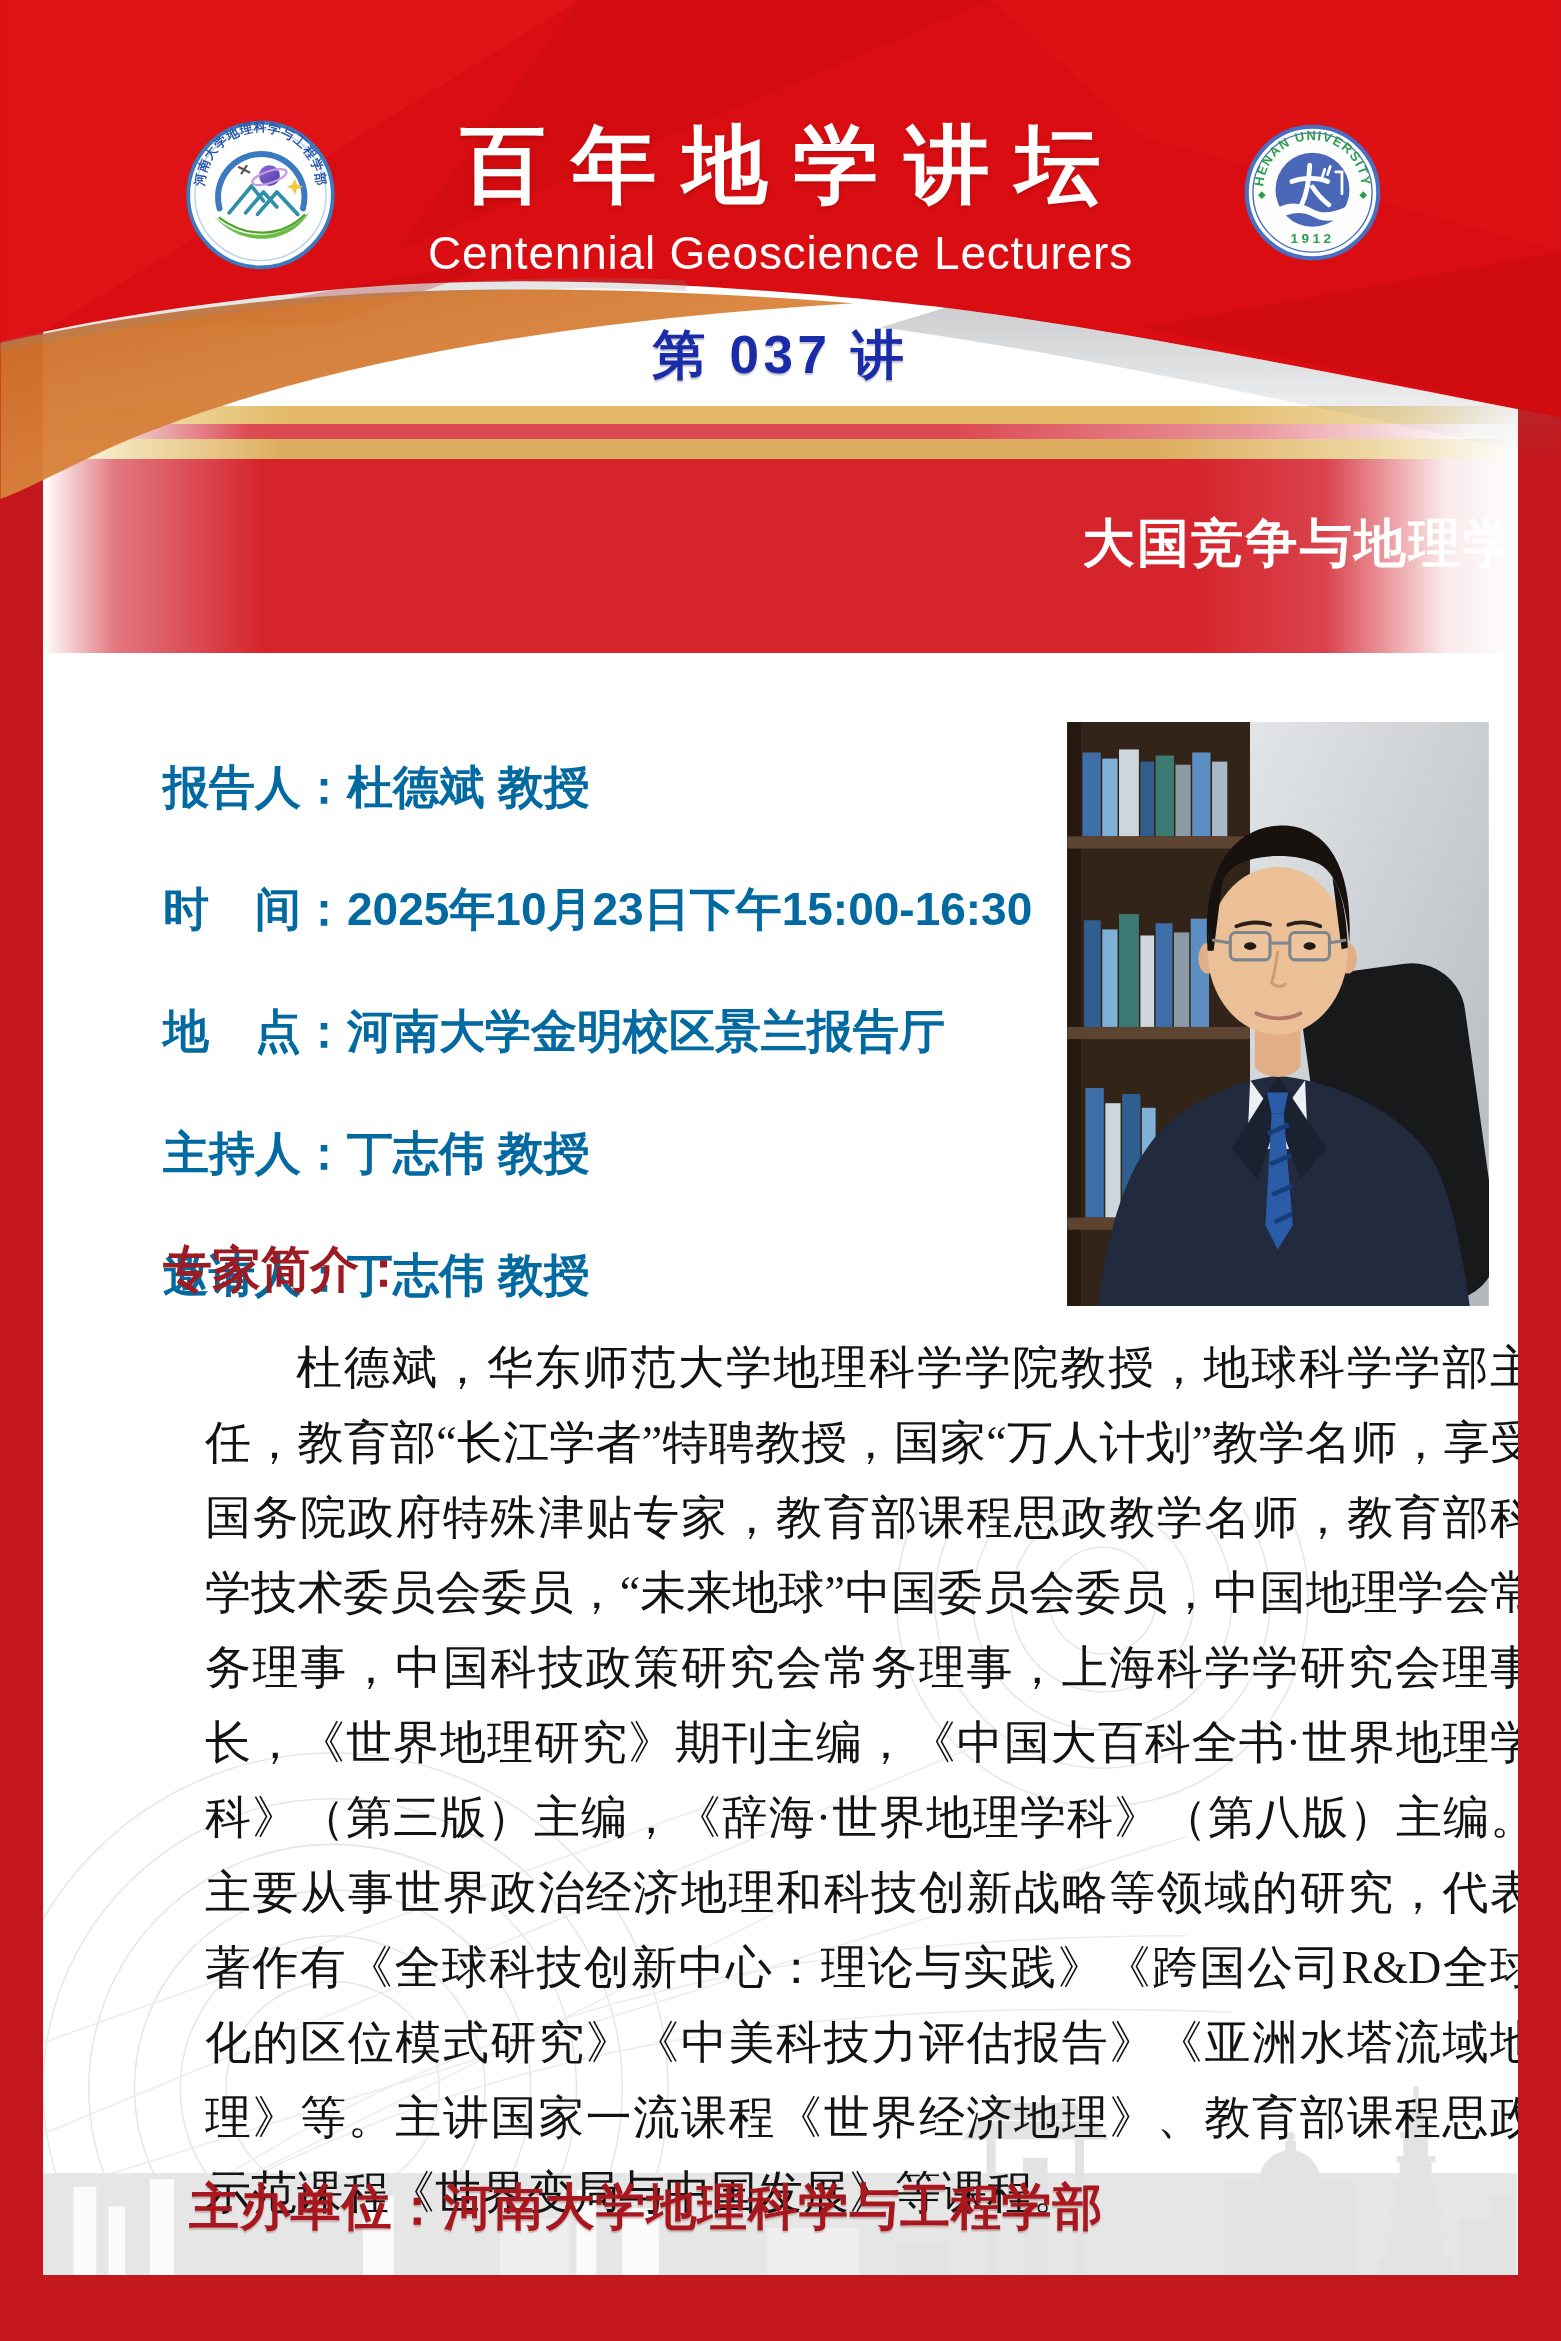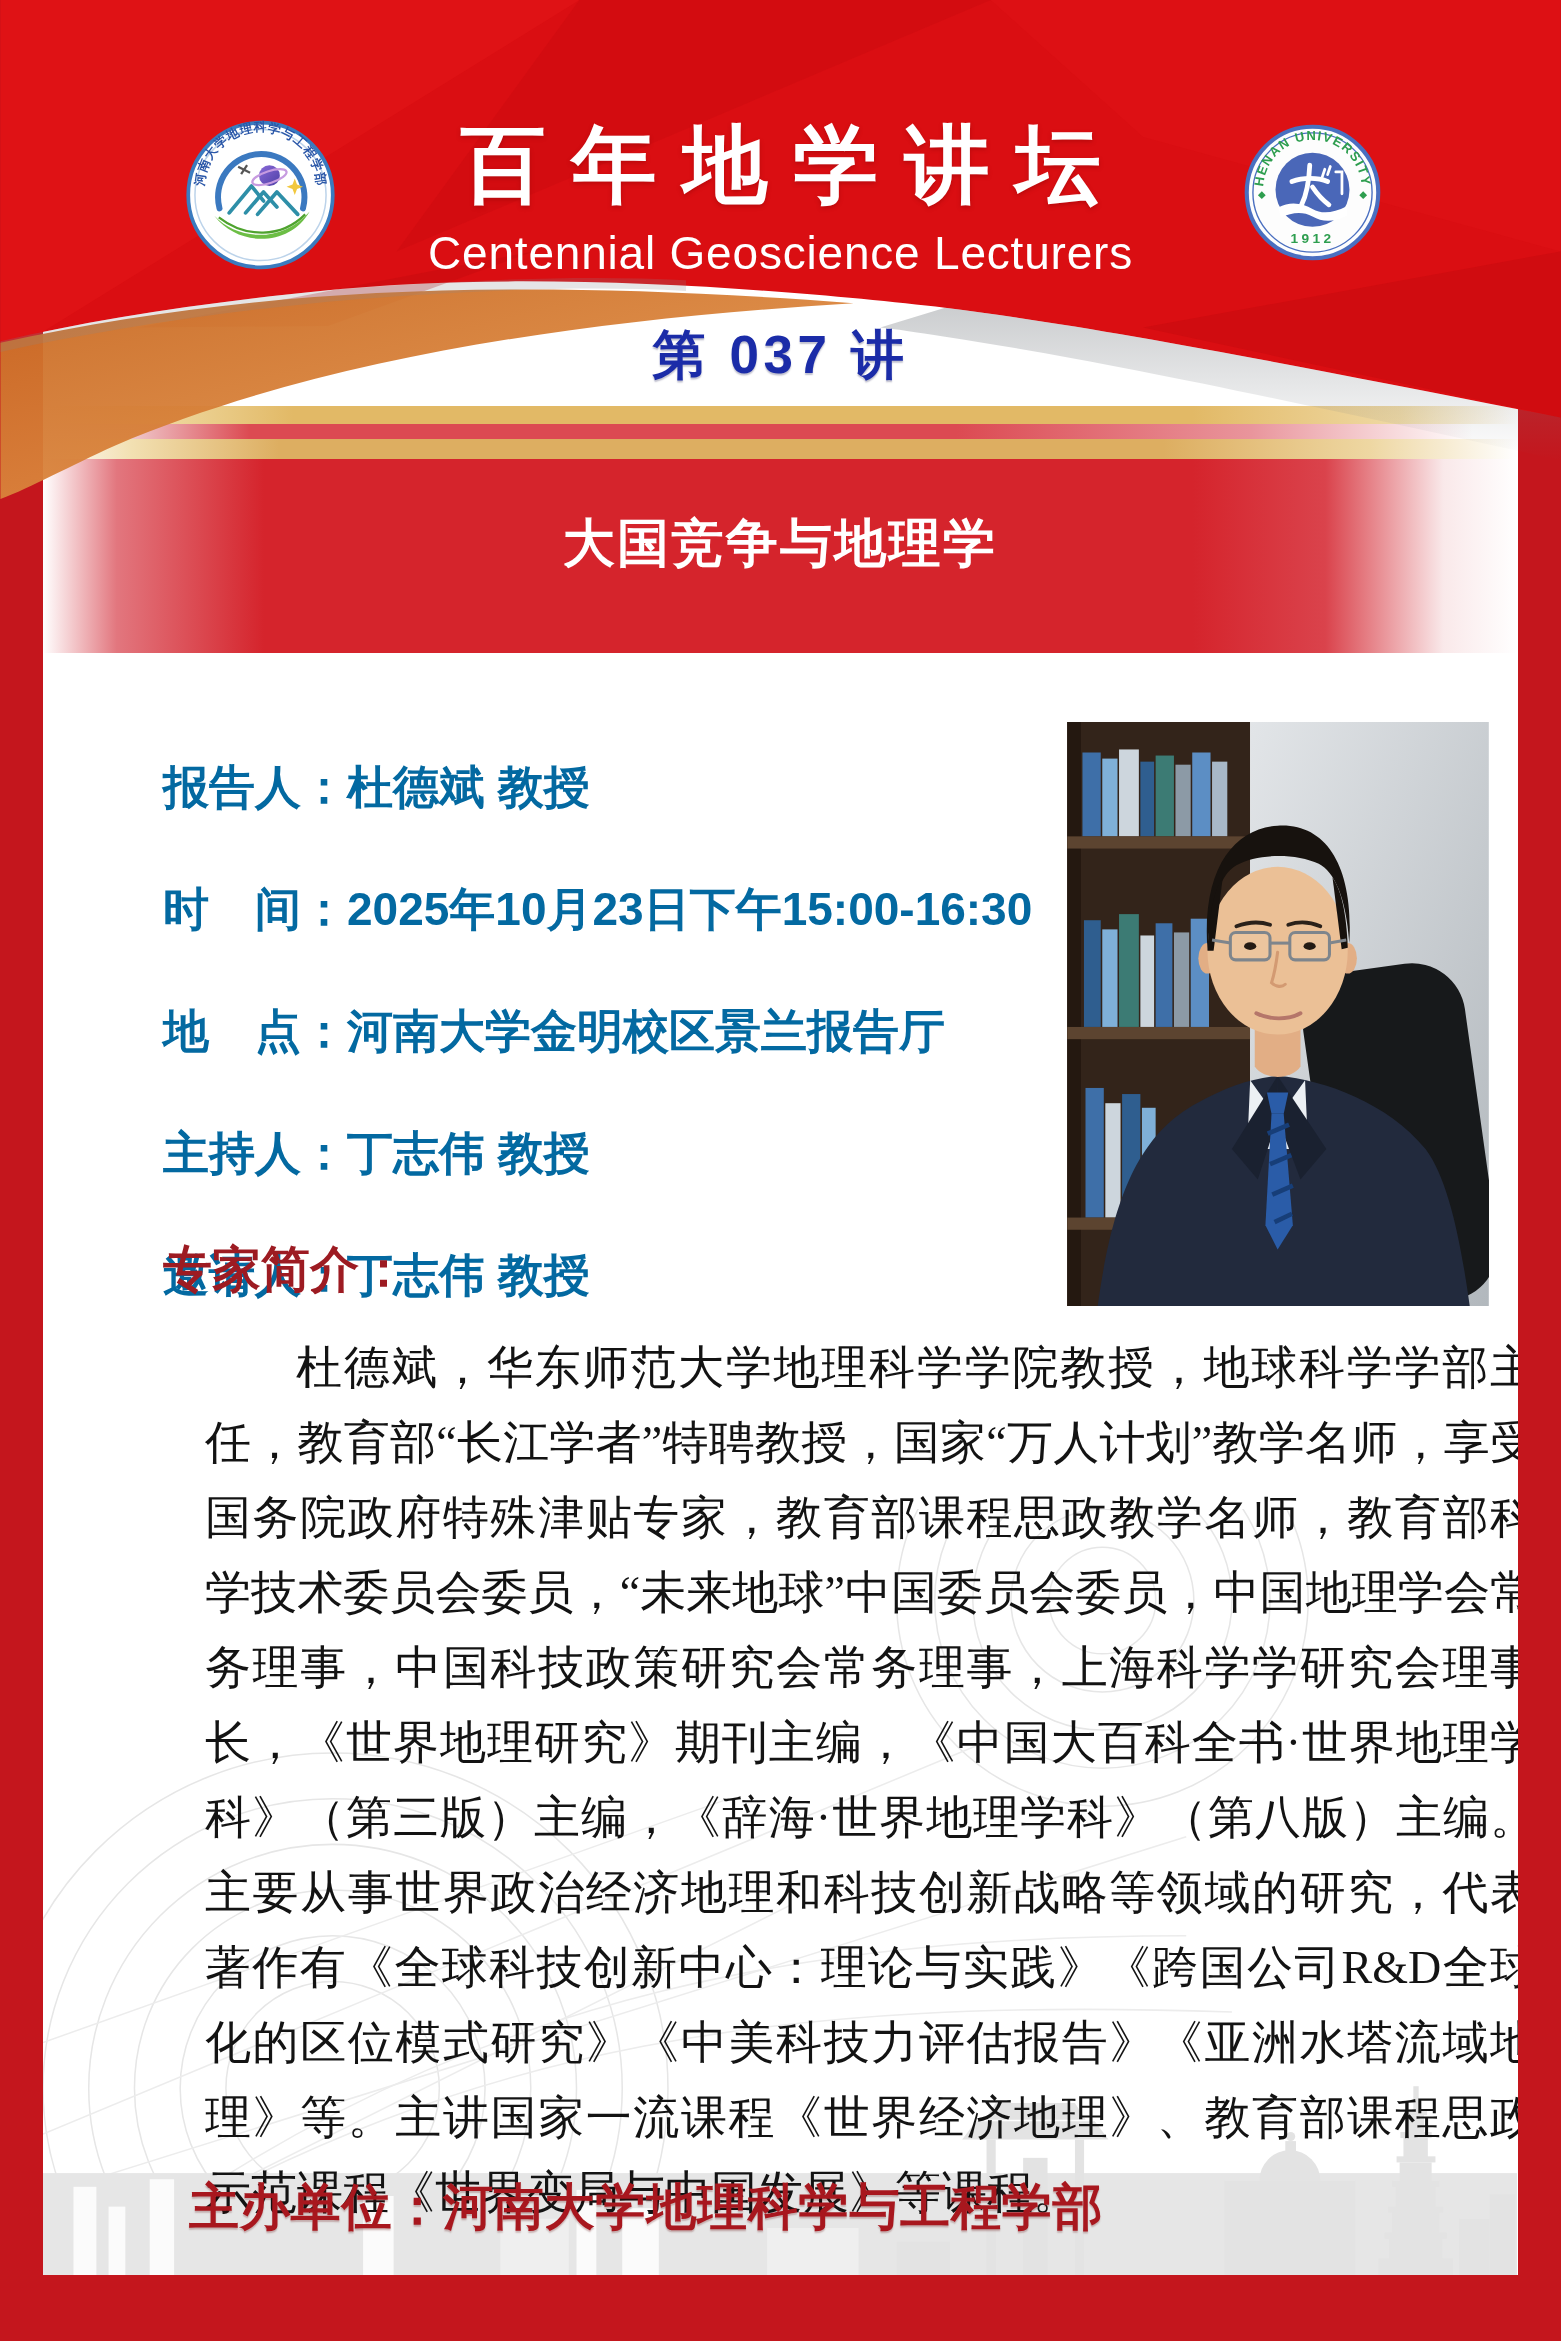--- a/index.html
+++ b/index.html
@@ -38,21 +38,21 @@
     background:linear-gradient(90deg,rgba(240,220,170,0) 0%,#f0dca6 7%,#e2b966 17%,#e2b966 78%,#efd9a4 92%,rgba(255,255,255,0) 100%);}
   .stripe.r1{top:424px;height:15.2px;
     background:linear-gradient(90deg,rgba(220,74,82,0) 0%,#efc9cc 6%,#dc4a52 14%,#dc4a52 62%,#e9959c 82%,rgba(255,255,255,0) 97%);}
   .stripe.g2{top:439px;height:20px;
     background:linear-gradient(90deg,rgba(221,174,97,0) 0%,#f2e0b2 6%,#ddae61 16%,#ddae61 76%,#eed7a2 90%,rgba(255,255,255,0) 100%);}
   .title-band{
     position:absolute;left:43px;top:459px;width:1474px;height:194px;z-index:2;
     background:linear-gradient(90deg,rgba(213,36,44,0) 0%,rgba(218,80,90,.78) 5%,#d5242c 15%,#d5242c 78%,#da434c 87%,rgba(245,214,216,.55) 95%,rgba(255,255,255,0) 100%);
   }
   .talk-title{
-    position:absolute;left:0;right:0;top:50px;text-align:center;
+    position:absolute;left:0;right:0;top:50px;text-align:right;
     color:#ffffff;font-size:52px;font-weight:bold;letter-spacing:2.3px;
   }
   
   .info-block{position:absolute;left:163px;top:733px;z-index:2;}
   .info-row{height:95px;font-size:46px;font-weight:bold;color:#0369a1;line-height:55px;margin-top:27px;}
   .bio-heading{
     position:absolute;left:163px;top:1237px;z-index:2;
     font-size:49px;font-weight:bold;color:#9d1b22;
   }
   

